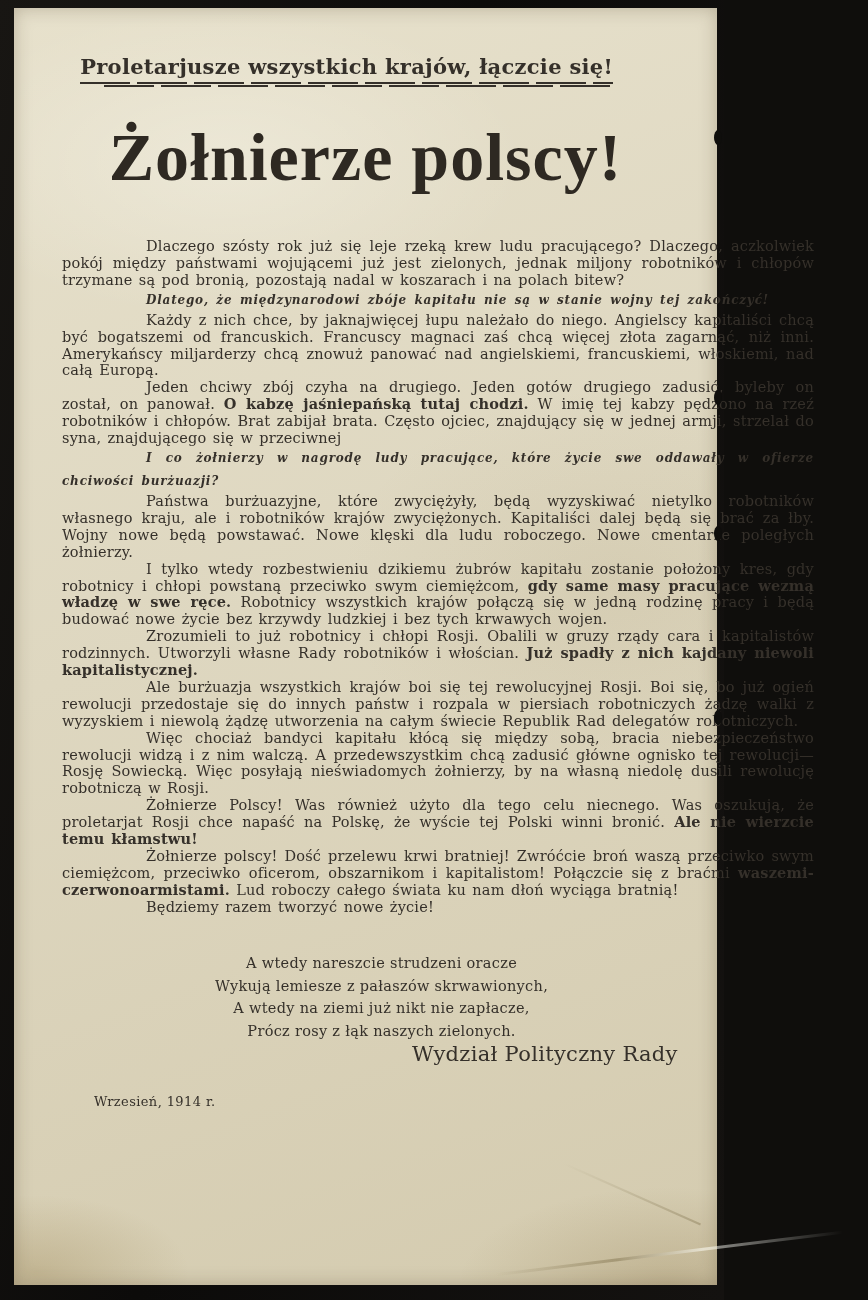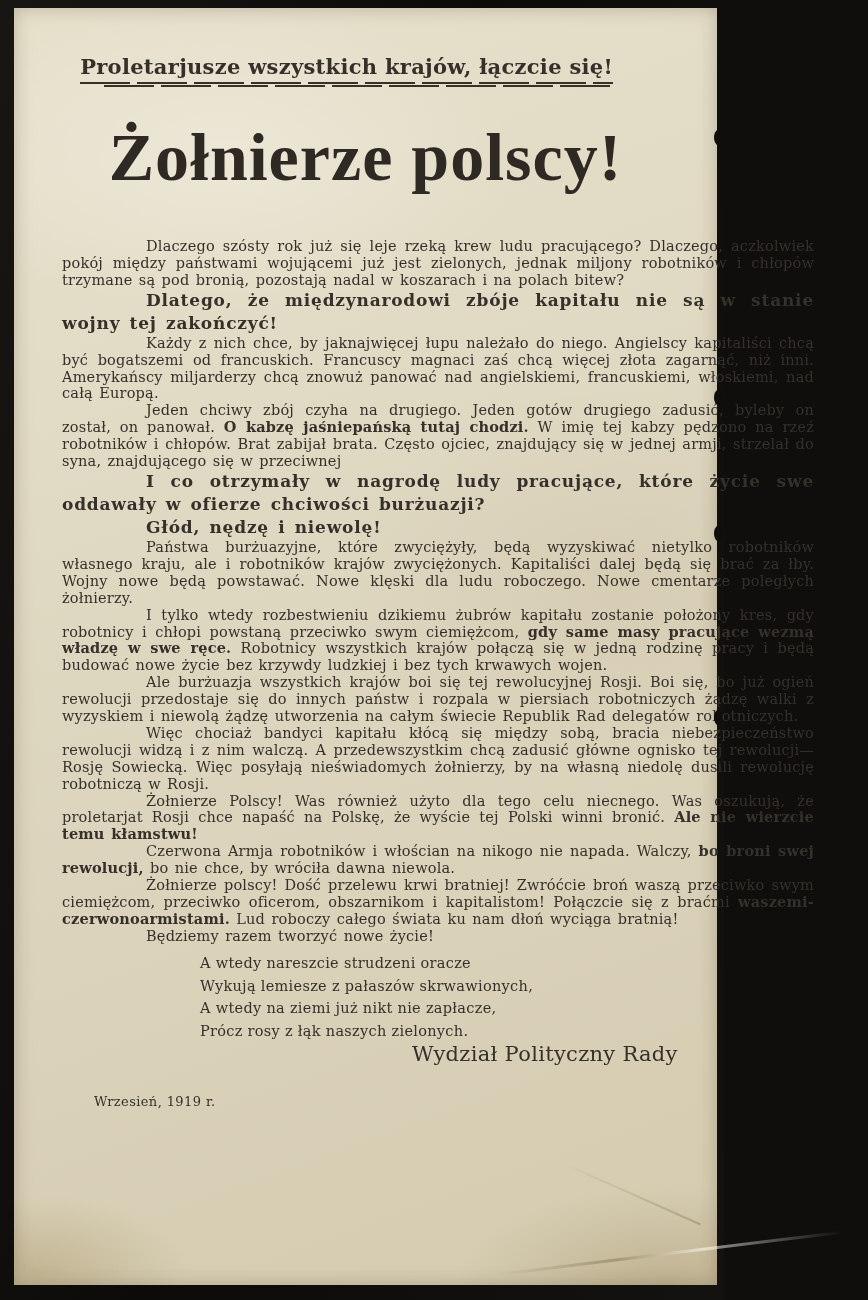--- a/index.html
+++ b/index.html
@@ -43,24 +43,24 @@
 
   .title{position:absolute;top:110px;left:0;right:0;margin:0;text-align:center;
     font-family:"Liberation Serif","DejaVu Serif",serif;
     font-size:68px;font-weight:700;letter-spacing:1px;color:#2e2922;}
 
   .bodytext{position:absolute;top:230px;left:48px;width:752px;
     font-size:14.5px;line-height:16.9px;text-align:justify;
     letter-spacing:.2px;word-spacing:1.5px;}
   .para{margin:0;text-indent:84px;}
   .para .bold{font-weight:700;}
-  .para.emphasis{font-size:17px;line-height:23px;font-weight:700;
+  .para.emphasis{font-size:12px;line-height:23px;font-weight:700;font-style:italic;
     letter-spacing:.8px;word-spacing:2.5px;}
 
-  .poem{position:absolute;top:944px;left:186px;font-size:14.5px;line-height:22.5px;letter-spacing:.3px;}
+  .poem{position:absolute;top:944px;left:201px;font-size:14.5px;line-height:22.5px;letter-spacing:.3px;text-align:center;}
 
   .signature{position:absolute;top:1030px;left:398px;font-size:21px;line-height:33px;letter-spacing:.3px;}
   .sig2{margin-left:28px;}
 
   .date{position:absolute;top:1086px;left:80px;font-size:13px;letter-spacing:.4px;}
 </style>
 </head>
 <body>
 
 <div class="photo">
@@ -71,44 +71,43 @@
       <div class="slogan-rule"></div>
     </div>
 
     <h1 class="title">Żołnierze polscy!</h1>
 
     <div class="bodytext" id="body-paragraphs">
         <p class="para normal"><span class="run">Dlaczego szósty rok już się leje rzeką krew ludu pracującego? Dlaczego, aczkolwiek pokój między państwami wojującemi już jest zielonych, jednak miljony robotników i chłopów trzymane są pod bronią, pozostają nadal w koszarach i na polach bitew?</span></p>
         <p class="para emphasis"><span class="run">Dlatego, że międzynarodowi zbóje kapitału nie są w stanie wojny tej zakończyć!</span></p>
         <p class="para normal"><span class="run">Każdy z nich chce, by jaknajwięcej łupu należało do niego.  Angielscy kapitaliści chcą być bogatszemi od francuskich.  Francuscy magnaci zaś chcą więcej złota zagarnąć, niż inni.  Amerykańscy miljarderzy chcą znowuż panować nad angielskiemi, francuskiemi, włoskiemi, nad całą Europą.</span></p>
         <p class="para normal"><span class="run">Jeden chciwy zbój czyha na drugiego.  Jeden gotów drugiego zadusić,  byleby on został, on panował. </span><span class="run bold">O kabzę jaśniepańską tutaj chodzi.</span><span class="run">  W imię tej kabzy pędzono na rzeź robotników i chłopów. Brat zabijał brata. Często ojciec, znajdujący się w jednej armji, strzelał do syna, znajdującego się w przeciwnej</span></p>
-        <p class="para emphasis"><span class="run">I co otrzymały w nagrodę ludy pracujące, które życie swe oddawały w ofierze chciwości burżuazji?</span></p>
-        <p class="para emphasis"><span class="run">Głód, nędzę i niewolę!</span></p>
+        <p class="para emphasis"><span class="run">I co żołnierzy w nagrodę ludy pracujące, które życie swe oddawały w ofierze chciwości burżuazji?</span></p>
         <p class="para normal"><span class="run">Państwa burżuazyjne, które zwyciężyły, będą wyzyskiwać nietylko robotników własnego kraju, ale i robotników krajów zwyciężonych.  Kapitaliści dalej będą się brać za łby.  Wojny nowe będą powstawać. Nowe klęski dla ludu roboczego. Nowe cmentarze poległych żołnierzy.</span></p>
         <p class="para normal"><span class="run">I tylko wtedy rozbestwieniu dzikiemu żubrów kapitału zostanie położony kres, gdy robotnicy i chłopi powstaną przeciwko swym ciemiężcom, </span><span class="run bold">gdy same masy pracujące wezmą władzę w swe ręce.</span><span class="run"> Robotnicy wszystkich krajów połączą się w jedną rodzinę pracy i będą budować nowe życie bez krzywdy ludzkiej i bez tych krwawych wojen.</span></p>
+        <p class="para normal"><span class="run">Zrozumieli to już robotnicy i chłopi Rosji. Obalili  w gruzy rządy cara i kapitalistów rodzinnych. Utworzyli własne Rady robotników i włościan. </span><span class="run bold">Już spadły z nich kajdany niewoli kapitalistycznej.</span></p>
         <p class="para normal"><span class="run">Ale burżuazja wszystkich krajów boi się tej rewolucyjnej Rosji.  Boi się,  bo już ogień rewolucji przedostaje się do innych państw i rozpala  w piersiach robotniczych  żądzę walki  z wyzyskiem  i niewolą żądzę utworzenia na całym świecie Republik Rad delegatów robotniczych.</span></p>
         <p class="para normal"><span class="run">Więc chociaż bandyci kapitału kłócą się między sobą,  bracia niebezpieczeństwo rewolucji widzą i z nim walczą. A przedewszystkim chcą zadusić główne ognisko tej rewolucji—Rosję Sowiecką.  Więc posyłają nieświadomych żołnierzy, by na własną niedolę dusili rewolucję robotniczą w Rosji.</span></p>
         <p class="para normal"><span class="run">Żołnierze Polscy! Was również użyto dla tego celu niecnego.  Was oszukują, że proletarjat Rosji chce napaść na Polskę, że wyście tej Polski winni bronić. </span><span class="run bold">Ale nie wierzcie temu kłamstwu!</span></p>
-        <p class="para normal"><span class="run">Czerwona Armja robotników i włościan na nikogo nie napada.  Walczy, </span><span class="run bold">bo broni swej rewolucji,</span><span class="run"> bo nie chce, by wróciła dawna niewola.</span></p>
         <p class="para normal"><span class="run">Żołnierze polscy!  Dość przelewu krwi bratniej!  Zwróćcie broń waszą przeciwko swym ciemiężcom, przeciwko oficerom,  obszarnikom i kapitalistom!  Połączcie się  z braćmi </span><span class="run bold">waszemi-czerwonoarmistami.</span><span class="run"> Lud roboczy całego świata ku nam dłoń wyciąga bratnią!</span></p>
         <p class="para normal"><span class="run">Będziemy razem tworzyć nowe życie!</span></p>
       </div>
 
     <div class="poem" id="poem">
         <div>A wtedy nareszcie strudzeni oracze</div>
         <div>Wykują lemiesze z pałaszów skrwawionych,</div>
         <div>A wtedy na ziemi już nikt nie zapłacze,</div>
         <div>Prócz rosy z łąk naszych zielonych.</div>
       </div>
 
     <div class="signature">
       <div class="sig1">Wydział Polityczny Rady</div>
     </div>
 
-    <div class="date">Wrzesień, 1919 r.</div>
+    <div class="date">Wrzesień, 1914 r.</div>
 
     <div class="crease1"></div>
     <div class="crease2"></div>
     <div class="notch n1"></div>
     <div class="notch n2"></div>
     <div class="notch n3"></div>
     <div class="notch n4"></div>
   </div>
 </div>
 

